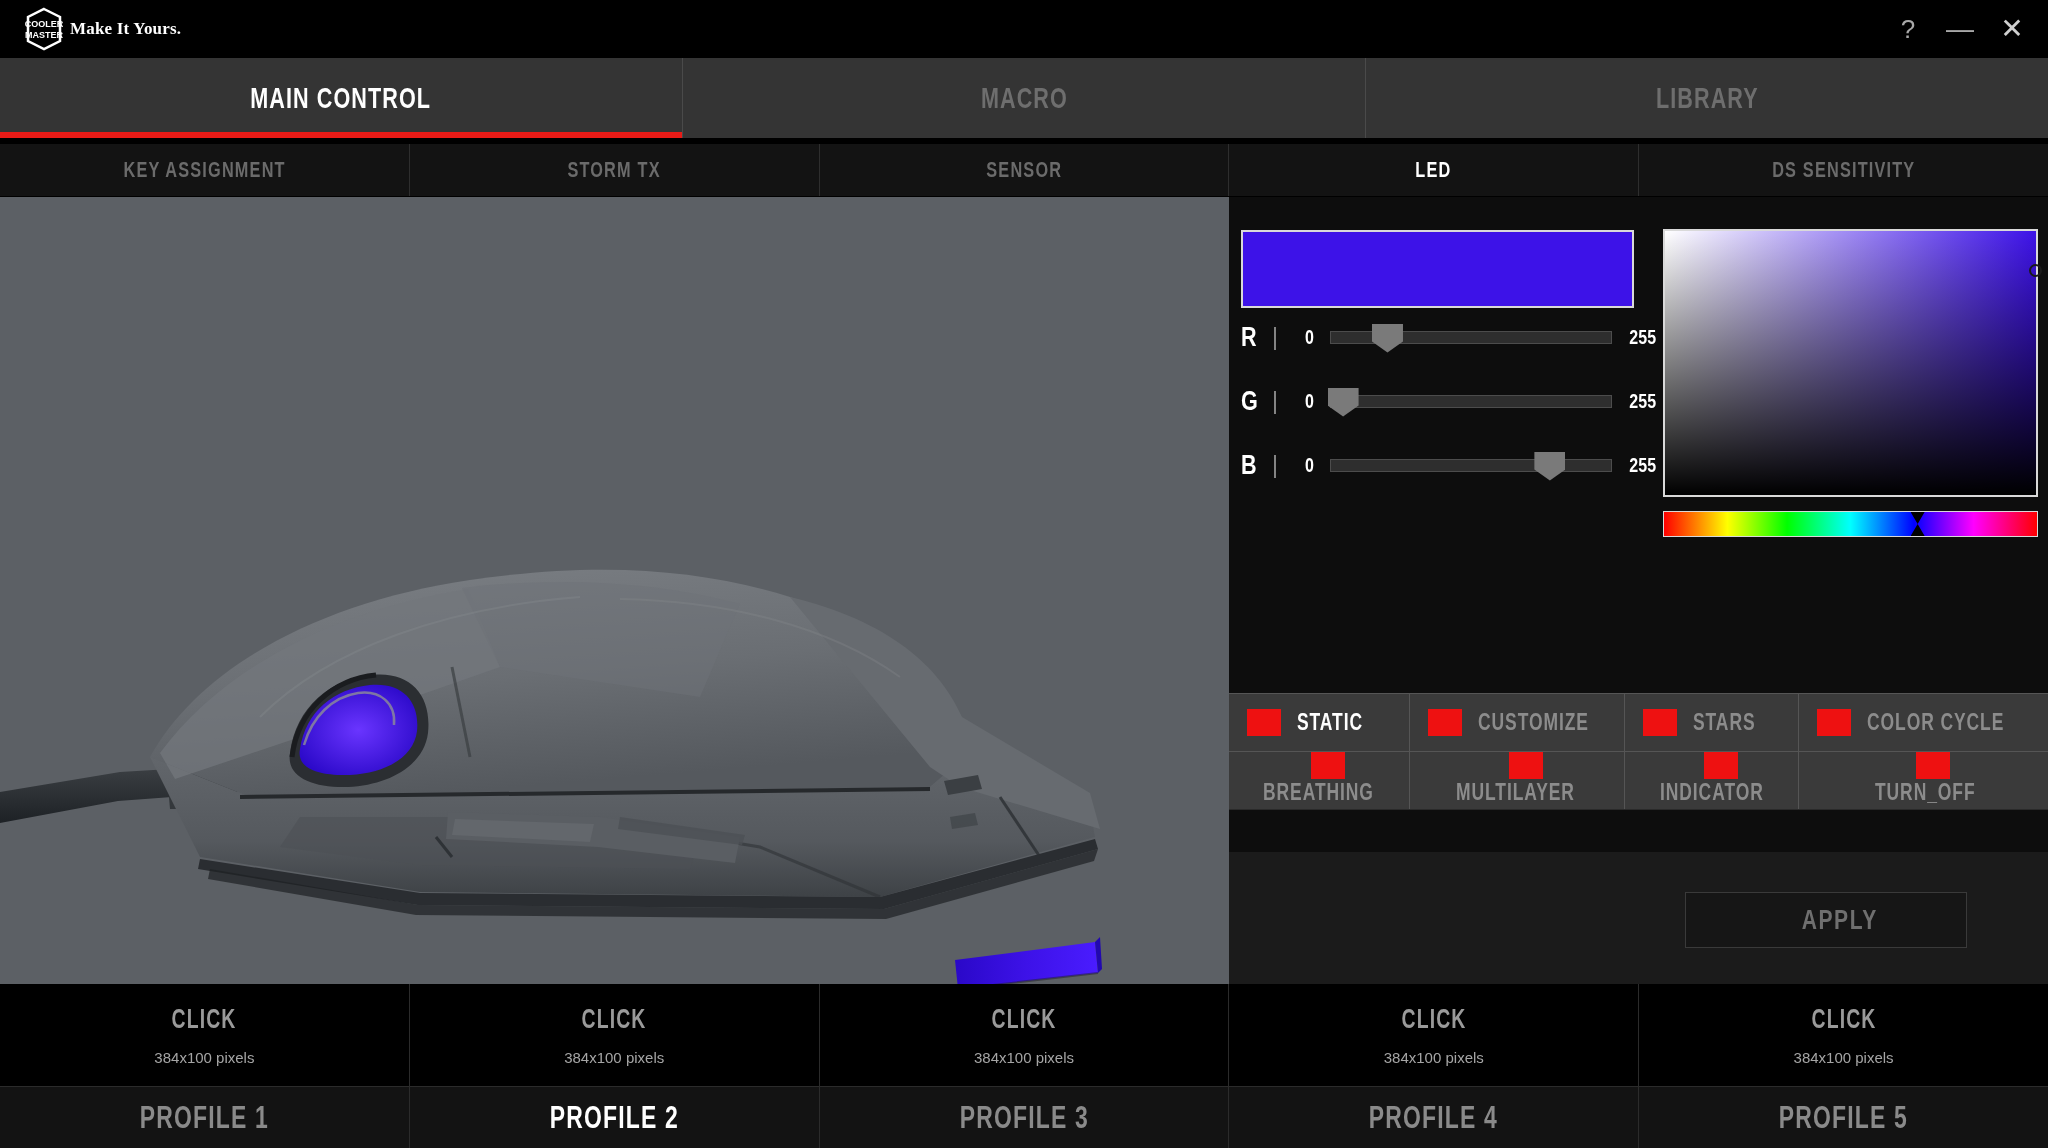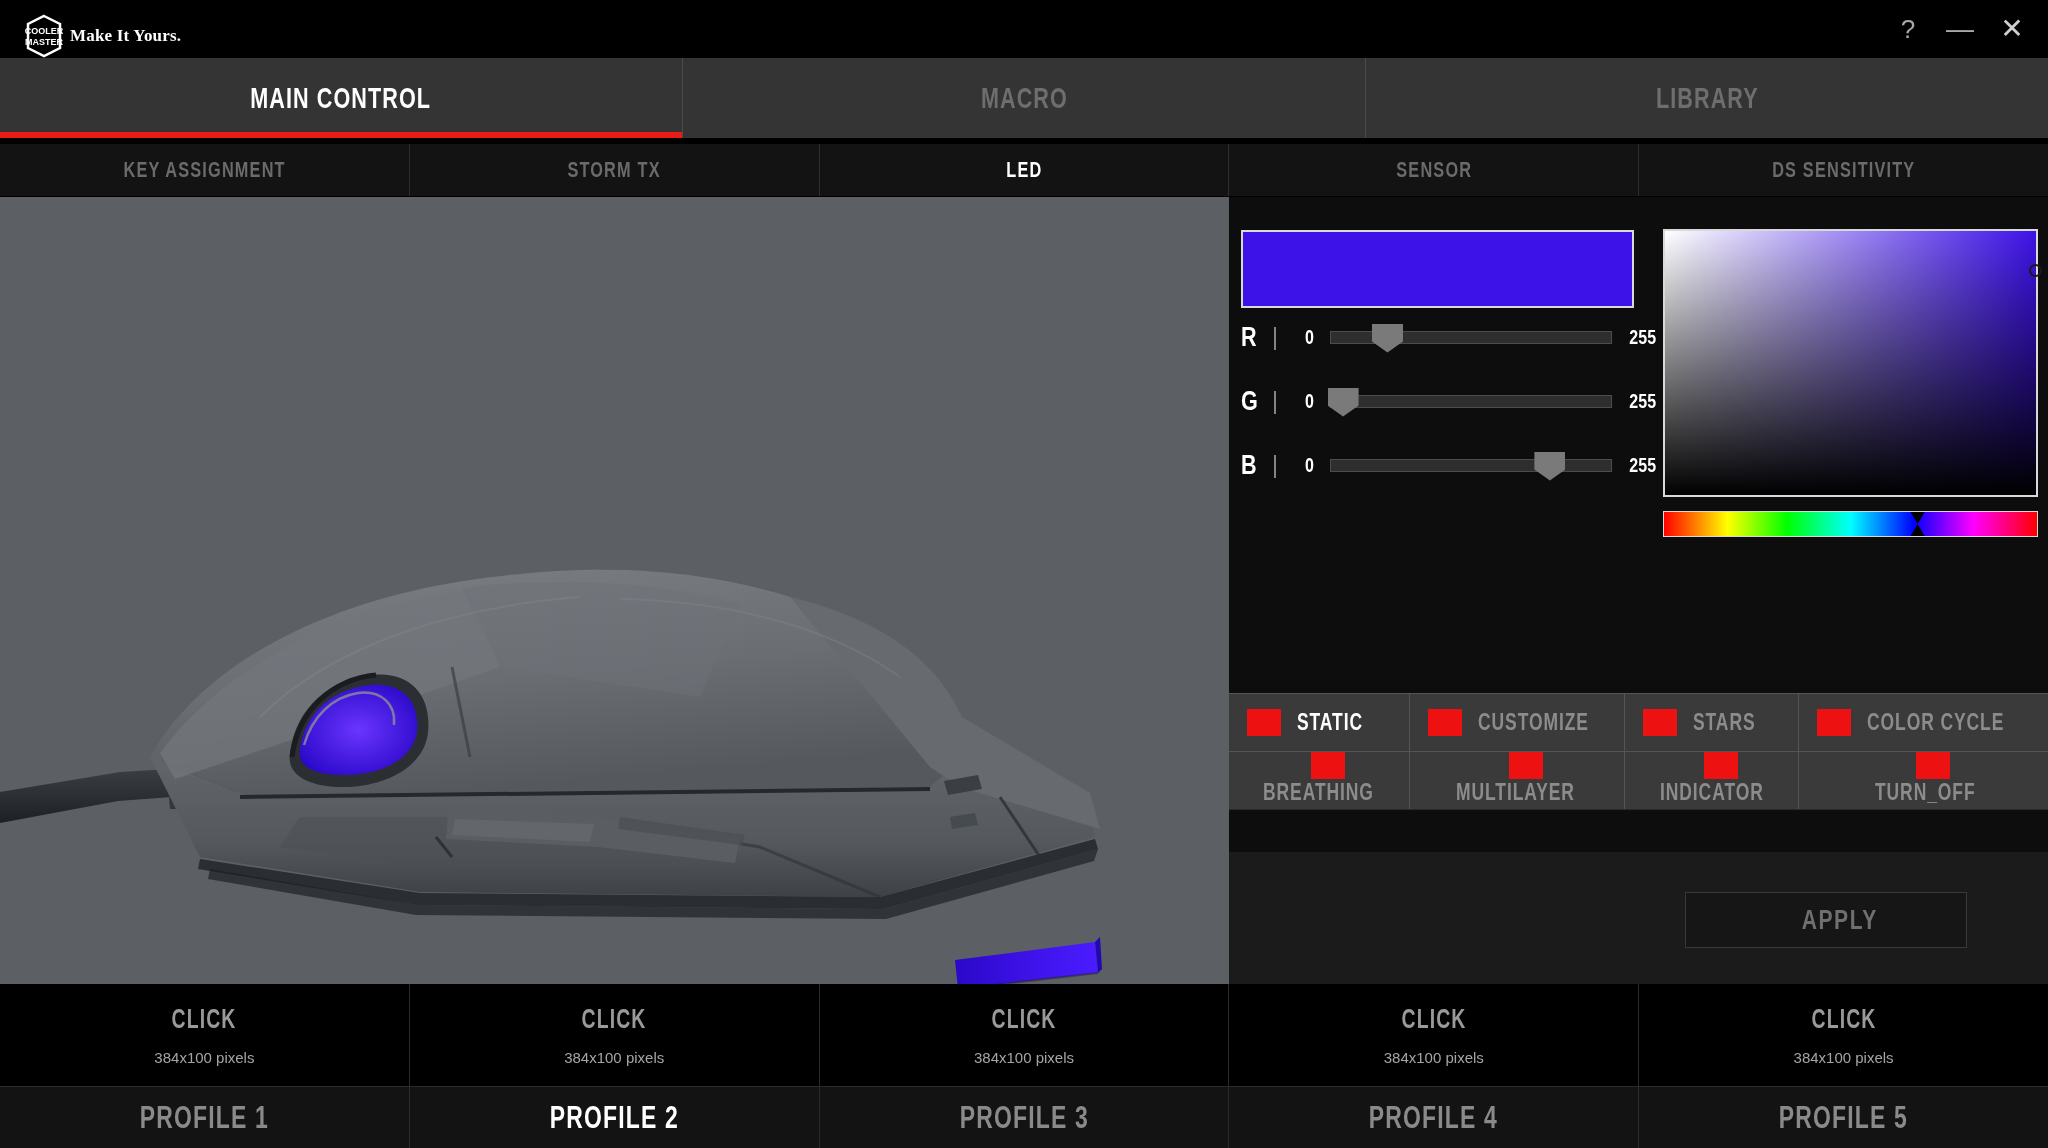--- a/index.html
+++ b/index.html
@@ -7,21 +7,21 @@
     width: 2048px; height: 1148px;
     background: #000;
     font-family: "Liberation Sans", sans-serif;
     overflow: hidden;
   }
   .app { position: relative; width: 2048px; height: 1148px; background: #000; }
 
   
   .titlebar {
     position: absolute; left: 0; top: 0; width: 2048px; height: 58px;
-    background: #000; display: flex; align-items: flex-end;
+    background: #000; display: flex; align-items: center;
   }
   .logo-wrap { display: flex; align-items: center; margin-left: 22px; }
   .cm-logo {
     width: 44px; height: 44px; position: relative; display: block;
   }
   .cm-logo svg { display: block; }
   .cm-tagline {
     margin-left: 4px; color: #fff; font-size: 17px; font-weight: bold;
     letter-spacing: 0.2px; font-family: "Liberation Serif", serif;
   }
@@ -282,25 +282,25 @@
     </div>
   </div>
 
   <div class="subtabs">
     <div class="subtab">
       <span class="lbl">KEY ASSIGNMENT</span>
     </div>
     <div class="subtab">
       <span class="lbl">STORM TX</span>
     </div>
+    <div class="subtab">
+      <span class="lbl">SENSOR</span>
+    </div>
     <div class="subtab active">
       <span class="lbl">LED</span>
-    </div>
-    <div class="subtab">
-      <span class="lbl">SENSOR</span>
     </div>
     <div class="subtab">
       <span class="lbl">DS SENSITIVITY</span>
     </div>
   </div>
 
   <div class="body-area">
 
     <div class="preview">
       <svg width="1229" height="787" viewBox="0 0 1229 787">

